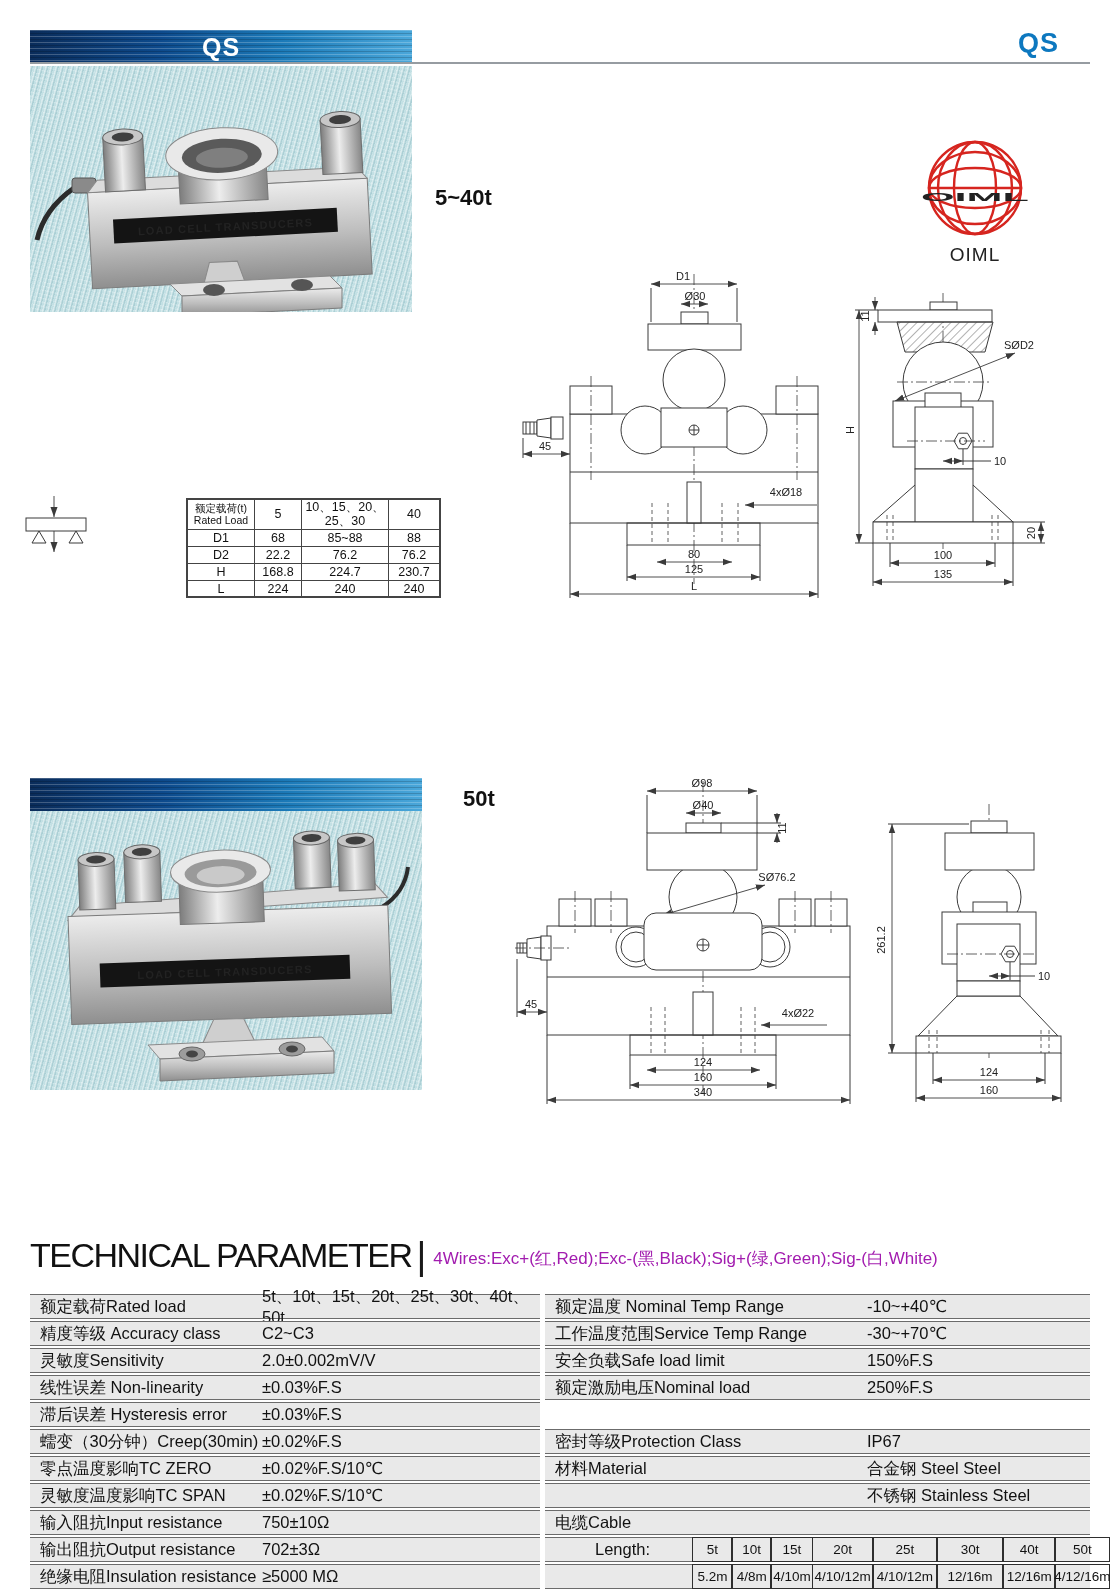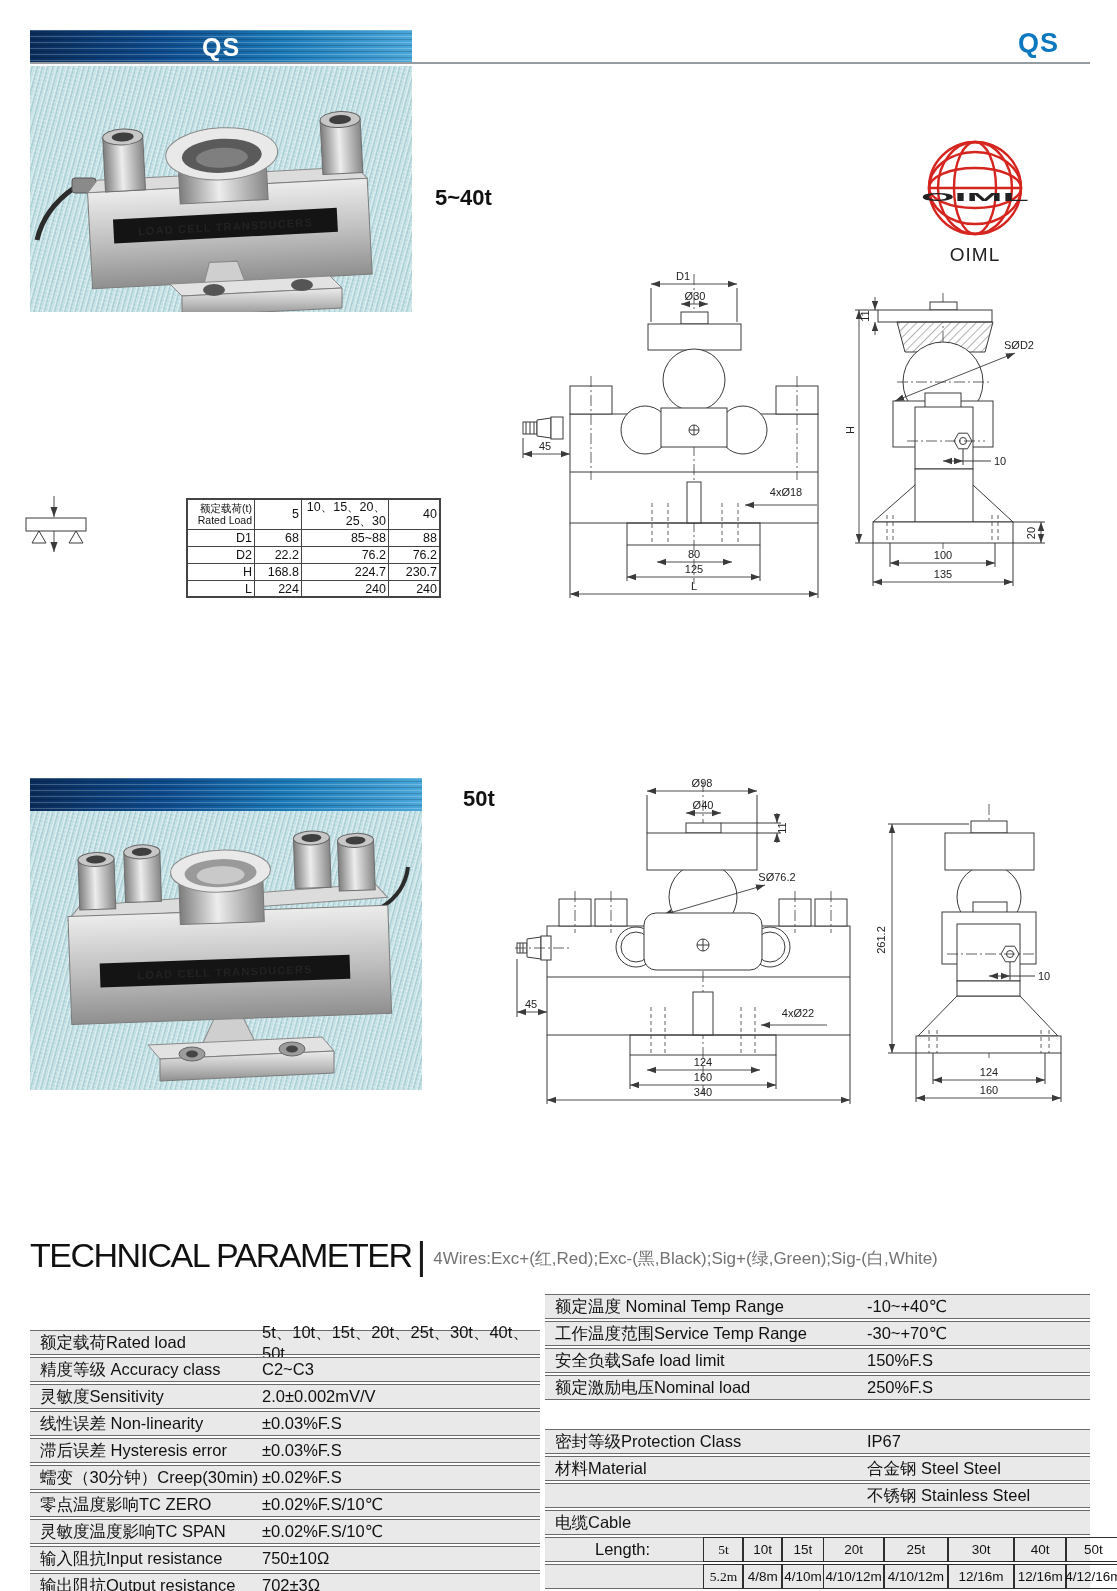--- a/index.html
+++ b/index.html
@@ -33,45 +33,45 @@
   
   svg.draw{position:absolute;overflow:visible;}
   .ln{fill:none;stroke:#3a3a3a;stroke-width:1;}
   .wh{fill:#fff;stroke:#3a3a3a;stroke-width:1;}
   .cl{stroke-dasharray:11 3 2 3;stroke-width:.8;}
   .dsh{stroke-dasharray:4 3;stroke-width:.8;}
   .dim{fill:none;stroke:#3a3a3a;stroke-width:.9;}
   svg text{font-family:"Liberation Sans","DejaVu Sans",sans-serif;font-size:11px;fill:#222;}
   
   .dimtbl{position:absolute;left:186px;top:498px;border-collapse:collapse;font-size:12.5px;color:#111;border:2px solid #444;}
-  .dimtbl th,.dimtbl td{border:1px solid #444;text-align:right;padding:0 2px;}
+  .dimtbl th,.dimtbl td{border:1px solid #444;text-align:center;padding:0 2px;}
   .dimtbl th{font-weight:normal;}
   .dimtbl .hd0{font-size:10.5px;line-height:1.15;white-space:pre-line;width:62px;}
   .dimtbl .hd{white-space:pre-line;line-height:1.15;}
   .dimtbl tr.h{height:30px;}
   .dimtbl tr.d{height:17px;}
   
   .tech-head{position:absolute;left:30px;top:1238px;display:flex;align-items:flex-end;white-space:nowrap;}
   .tech-title{font-size:34px;letter-spacing:-1.5px;line-height:1;color:#111;}
   .tech-sep{font-size:38px;font-weight:300;line-height:.85;margin:0 7px 0 5px;}
-  .tech-note{font-size:17px;padding-bottom:2px;color:#737373;}
+  .tech-note{font-size:17px;padding-bottom:2px;color:#a21caf;}
   
   .ptable{position:absolute;left:30px;top:1294px;width:1060px;height:297px;}
   .trow{position:absolute;height:25px;background:#e9e9e9;border-top:1px solid #6b6b6b;border-bottom:1px solid #6b6b6b;
         box-sizing:border-box;display:flex;align-items:center;padding-left:10px;font-size:16.5px;color:#111;}
-  .trow.left{left:0;width:510px;margin-top:36px;}
+  .trow.left{left:0;width:510px;}
   .trow.right{left:515px;width:545px;}
   .trow .lbl{flex:none;}
   .trow.left .lbl{min-width:222px;}
   .trow.right .lbl{min-width:312px;}
   .trow.cablerow{padding-left:14px;}
   .lenlbl{flex:none;width:127px;text-align:center;}
   .ccell{flex:none;box-sizing:border-box;border:1.8px solid #2e2e2e;height:25px;display:flex;align-items:center;
          justify-content:center;font-size:13.5px;margin-left:-1.8px;}
-  .ccell.first{margin-left:17px;font-family:Liberation Serif, serif;}
+  .ccell.first{margin-left:6px;}
   .cw0{width:41px}.cw1{width:41px}.cw2{width:43px}.cw3{width:62px}.cw4{width:66px}.cw5{width:68px}.cw6{width:54px}.cw7{width:56px}
 </style>
 </head>
 <body>
 
 <div class="page">
 
   <div class="bluebar" style="left:30px;top:30px;width:382px;">
     <div class="t">QS</div>
   </div>

